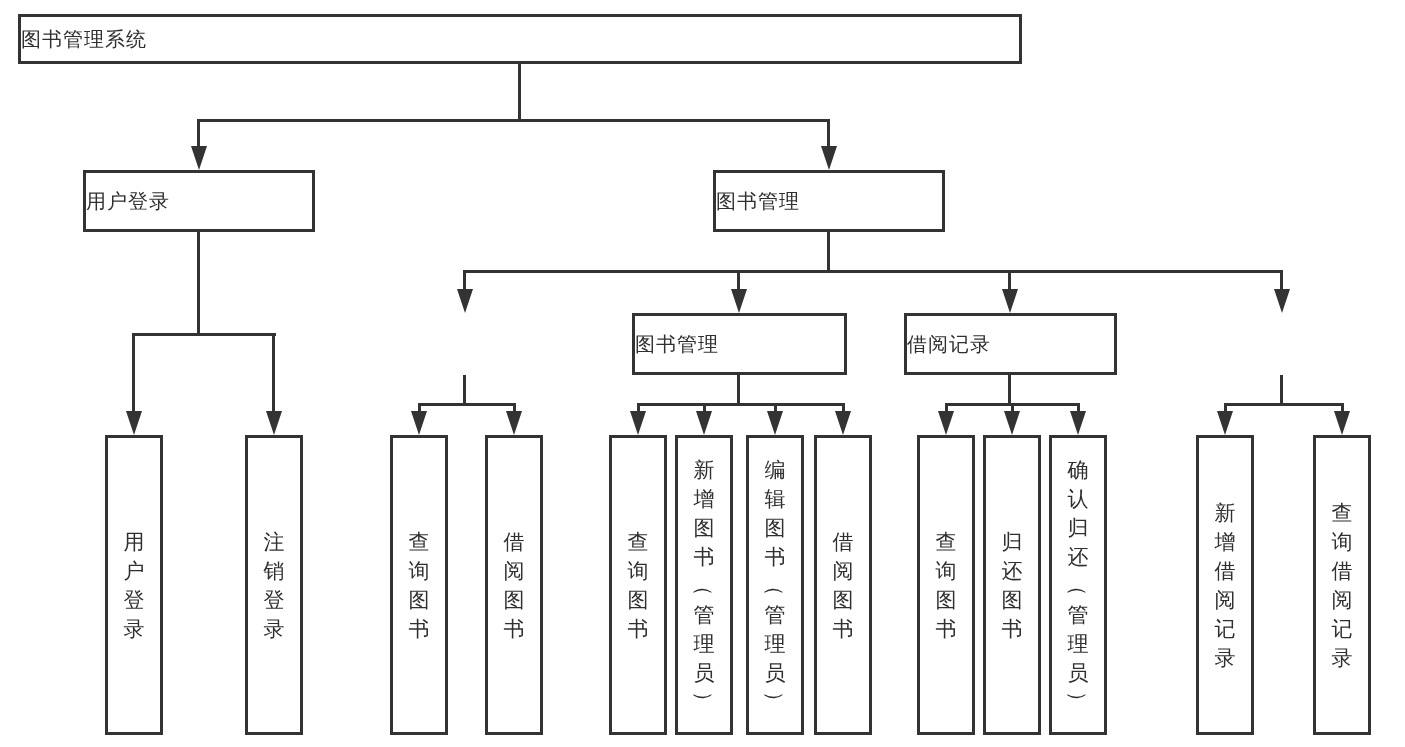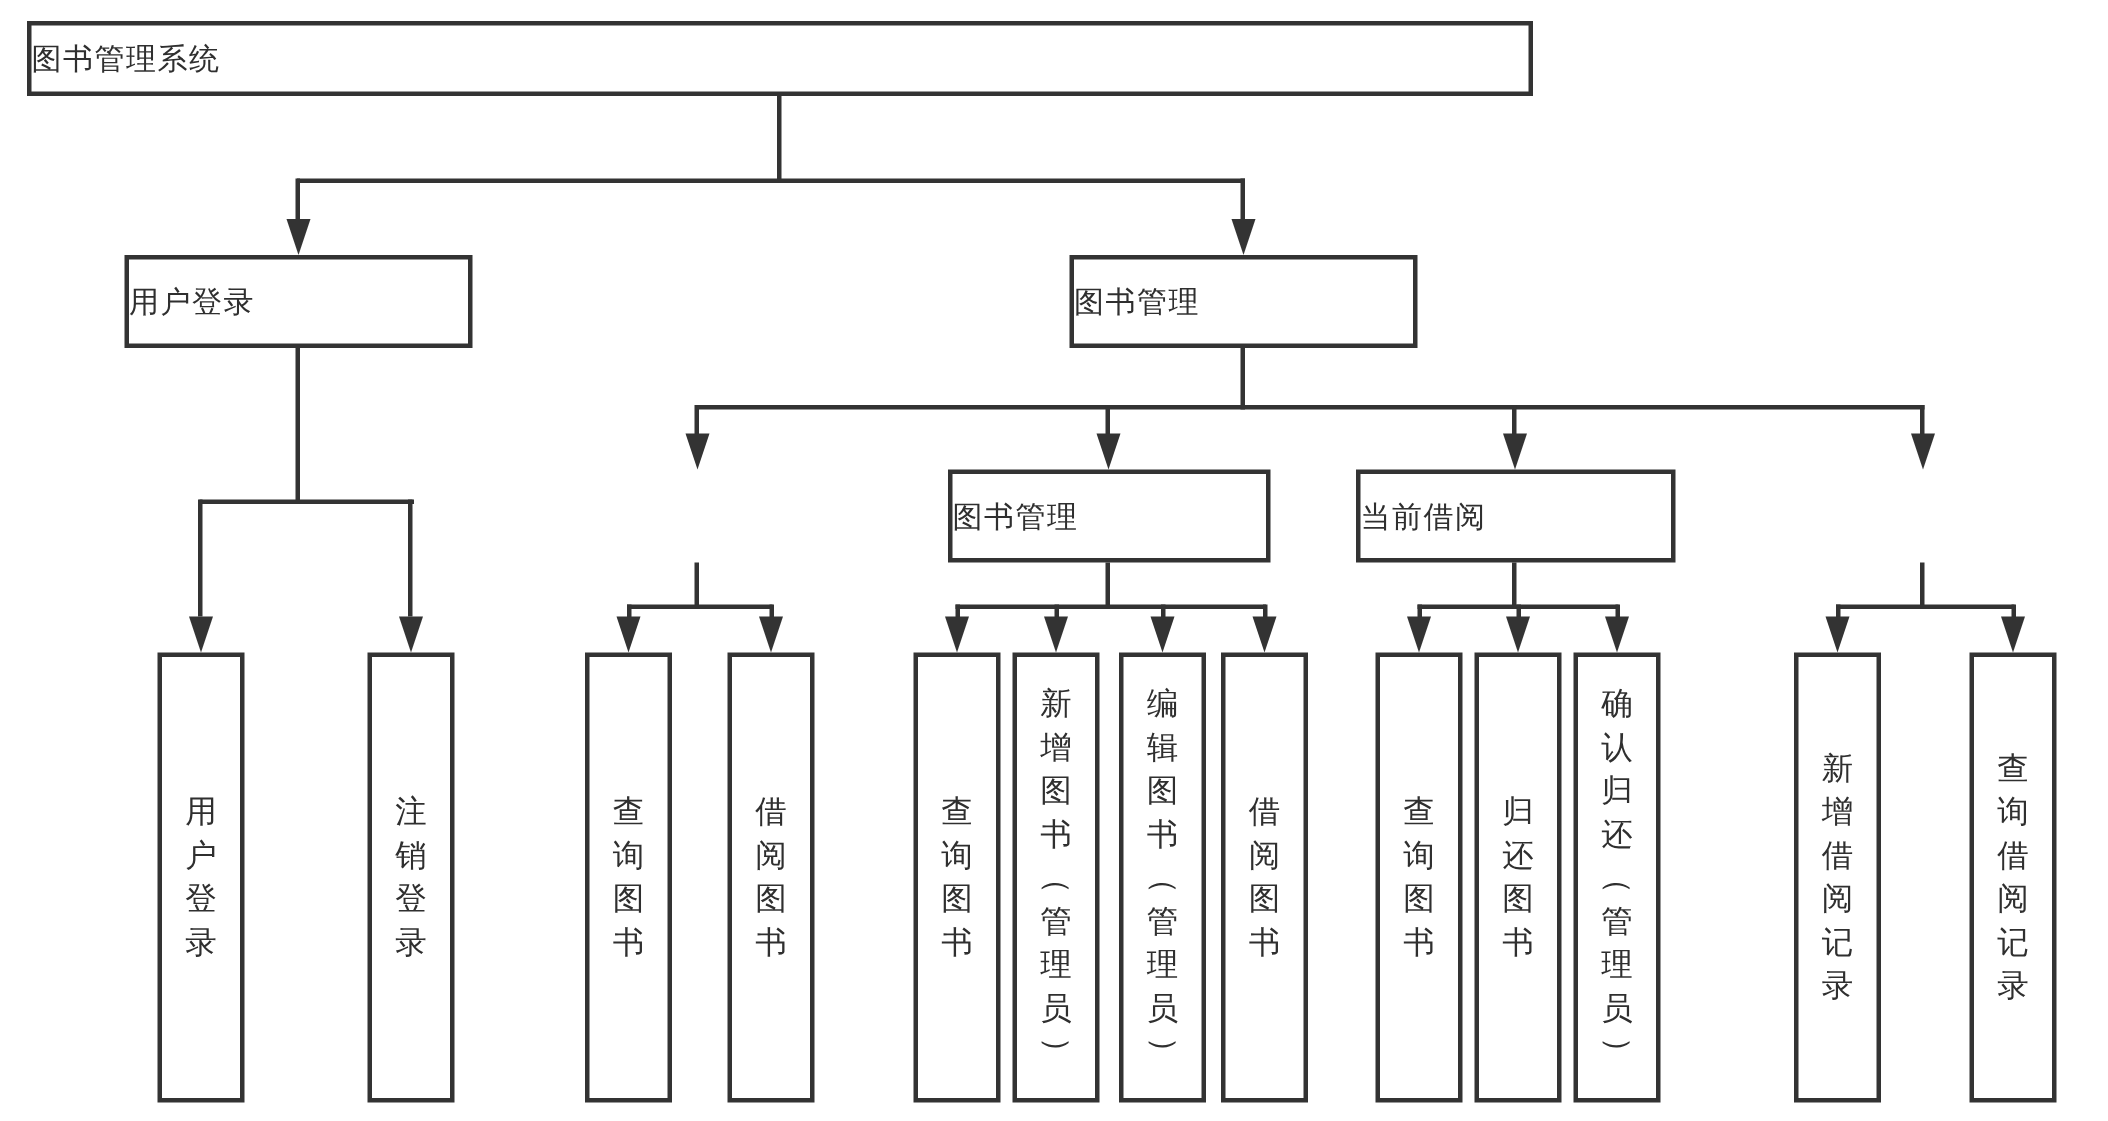--- a/index.html
+++ b/index.html
@@ -51,21 +51,21 @@
     <span class="hlabel">图书管理</span>
   </div>
   <div class="hbox" style="left:83px;top:170px;width:232px">
     <span class="hlabel">用户登录</span>
   </div>
 
   <div class="hbox" style="left:632px;top:313px;width:215px">
     <span class="hlabel">图书管理</span>
   </div>
   <div class="hbox" style="left:904px;top:313px;width:213px">
-    <span class="hlabel">当前借阅</span>
+    <span class="hlabel">借阅记录</span>
   </div>
 
   <div class="vbox" style="left:105px">
       <span class="vchar">用</span>
       <span class="vchar">户</span>
       <span class="vchar">登</span>
       <span class="vchar">录</span>
     </div>
   <div class="vbox" style="left:245px">
       <span class="vchar">注</span>

